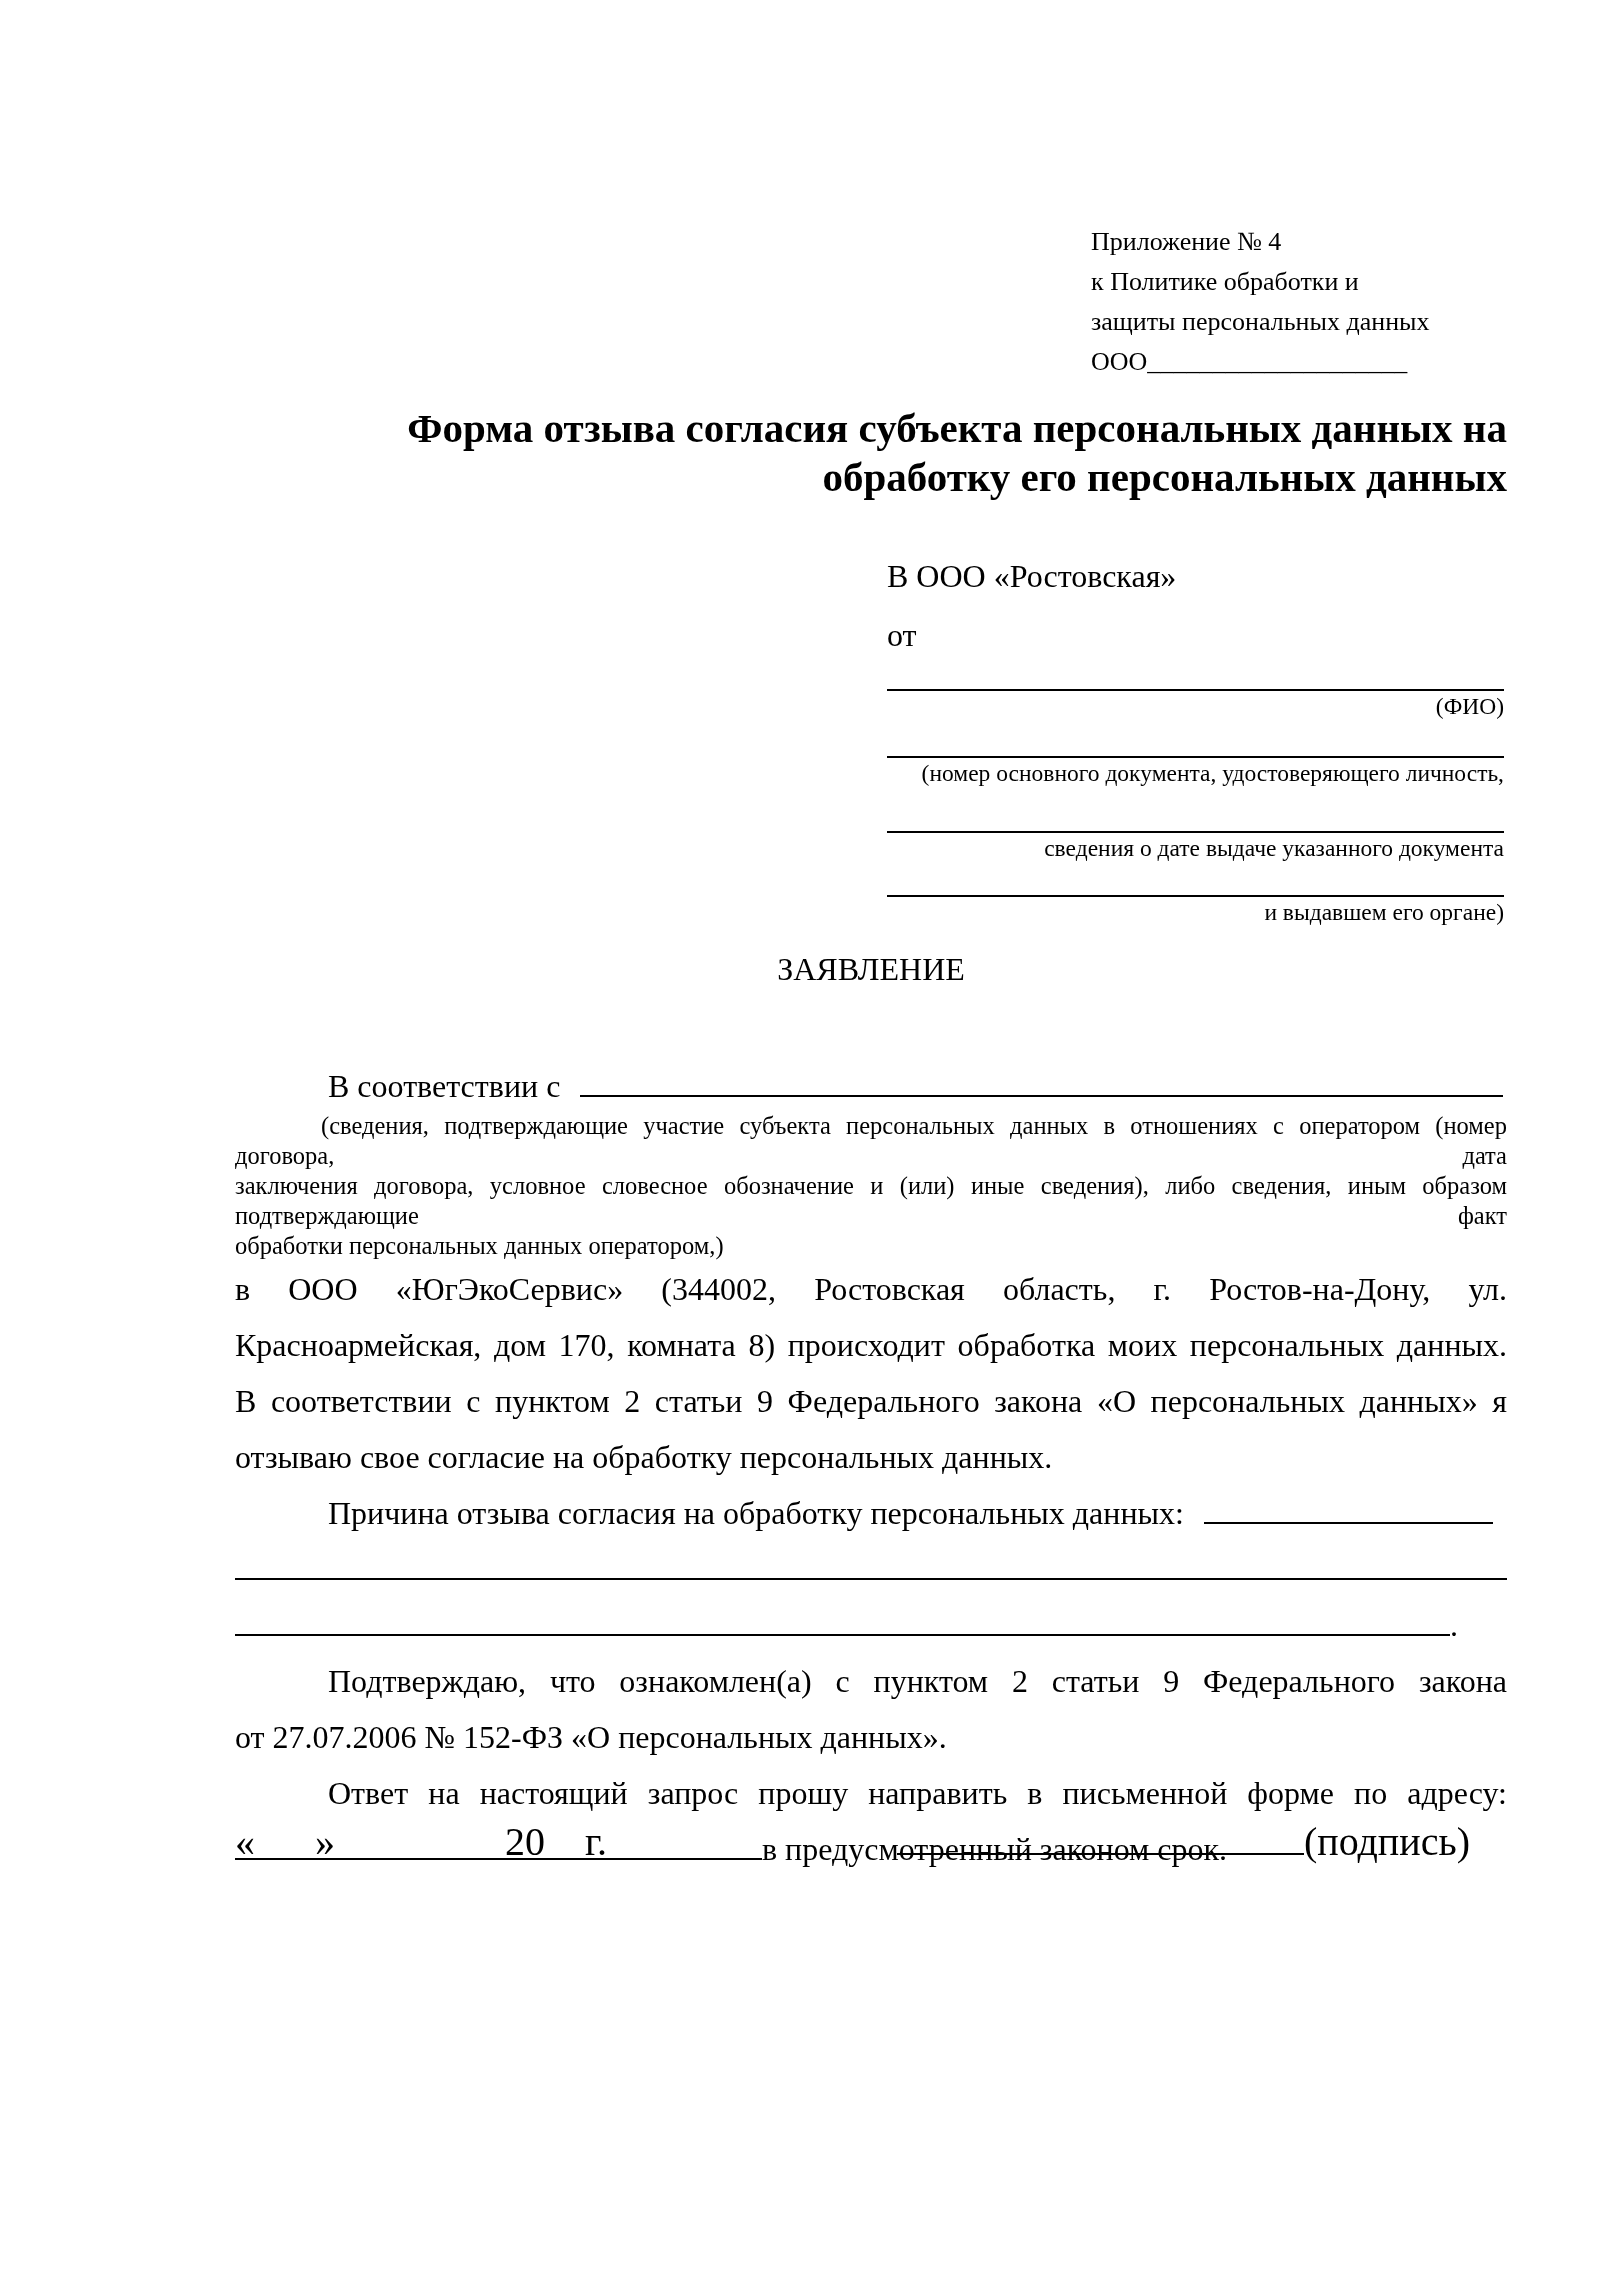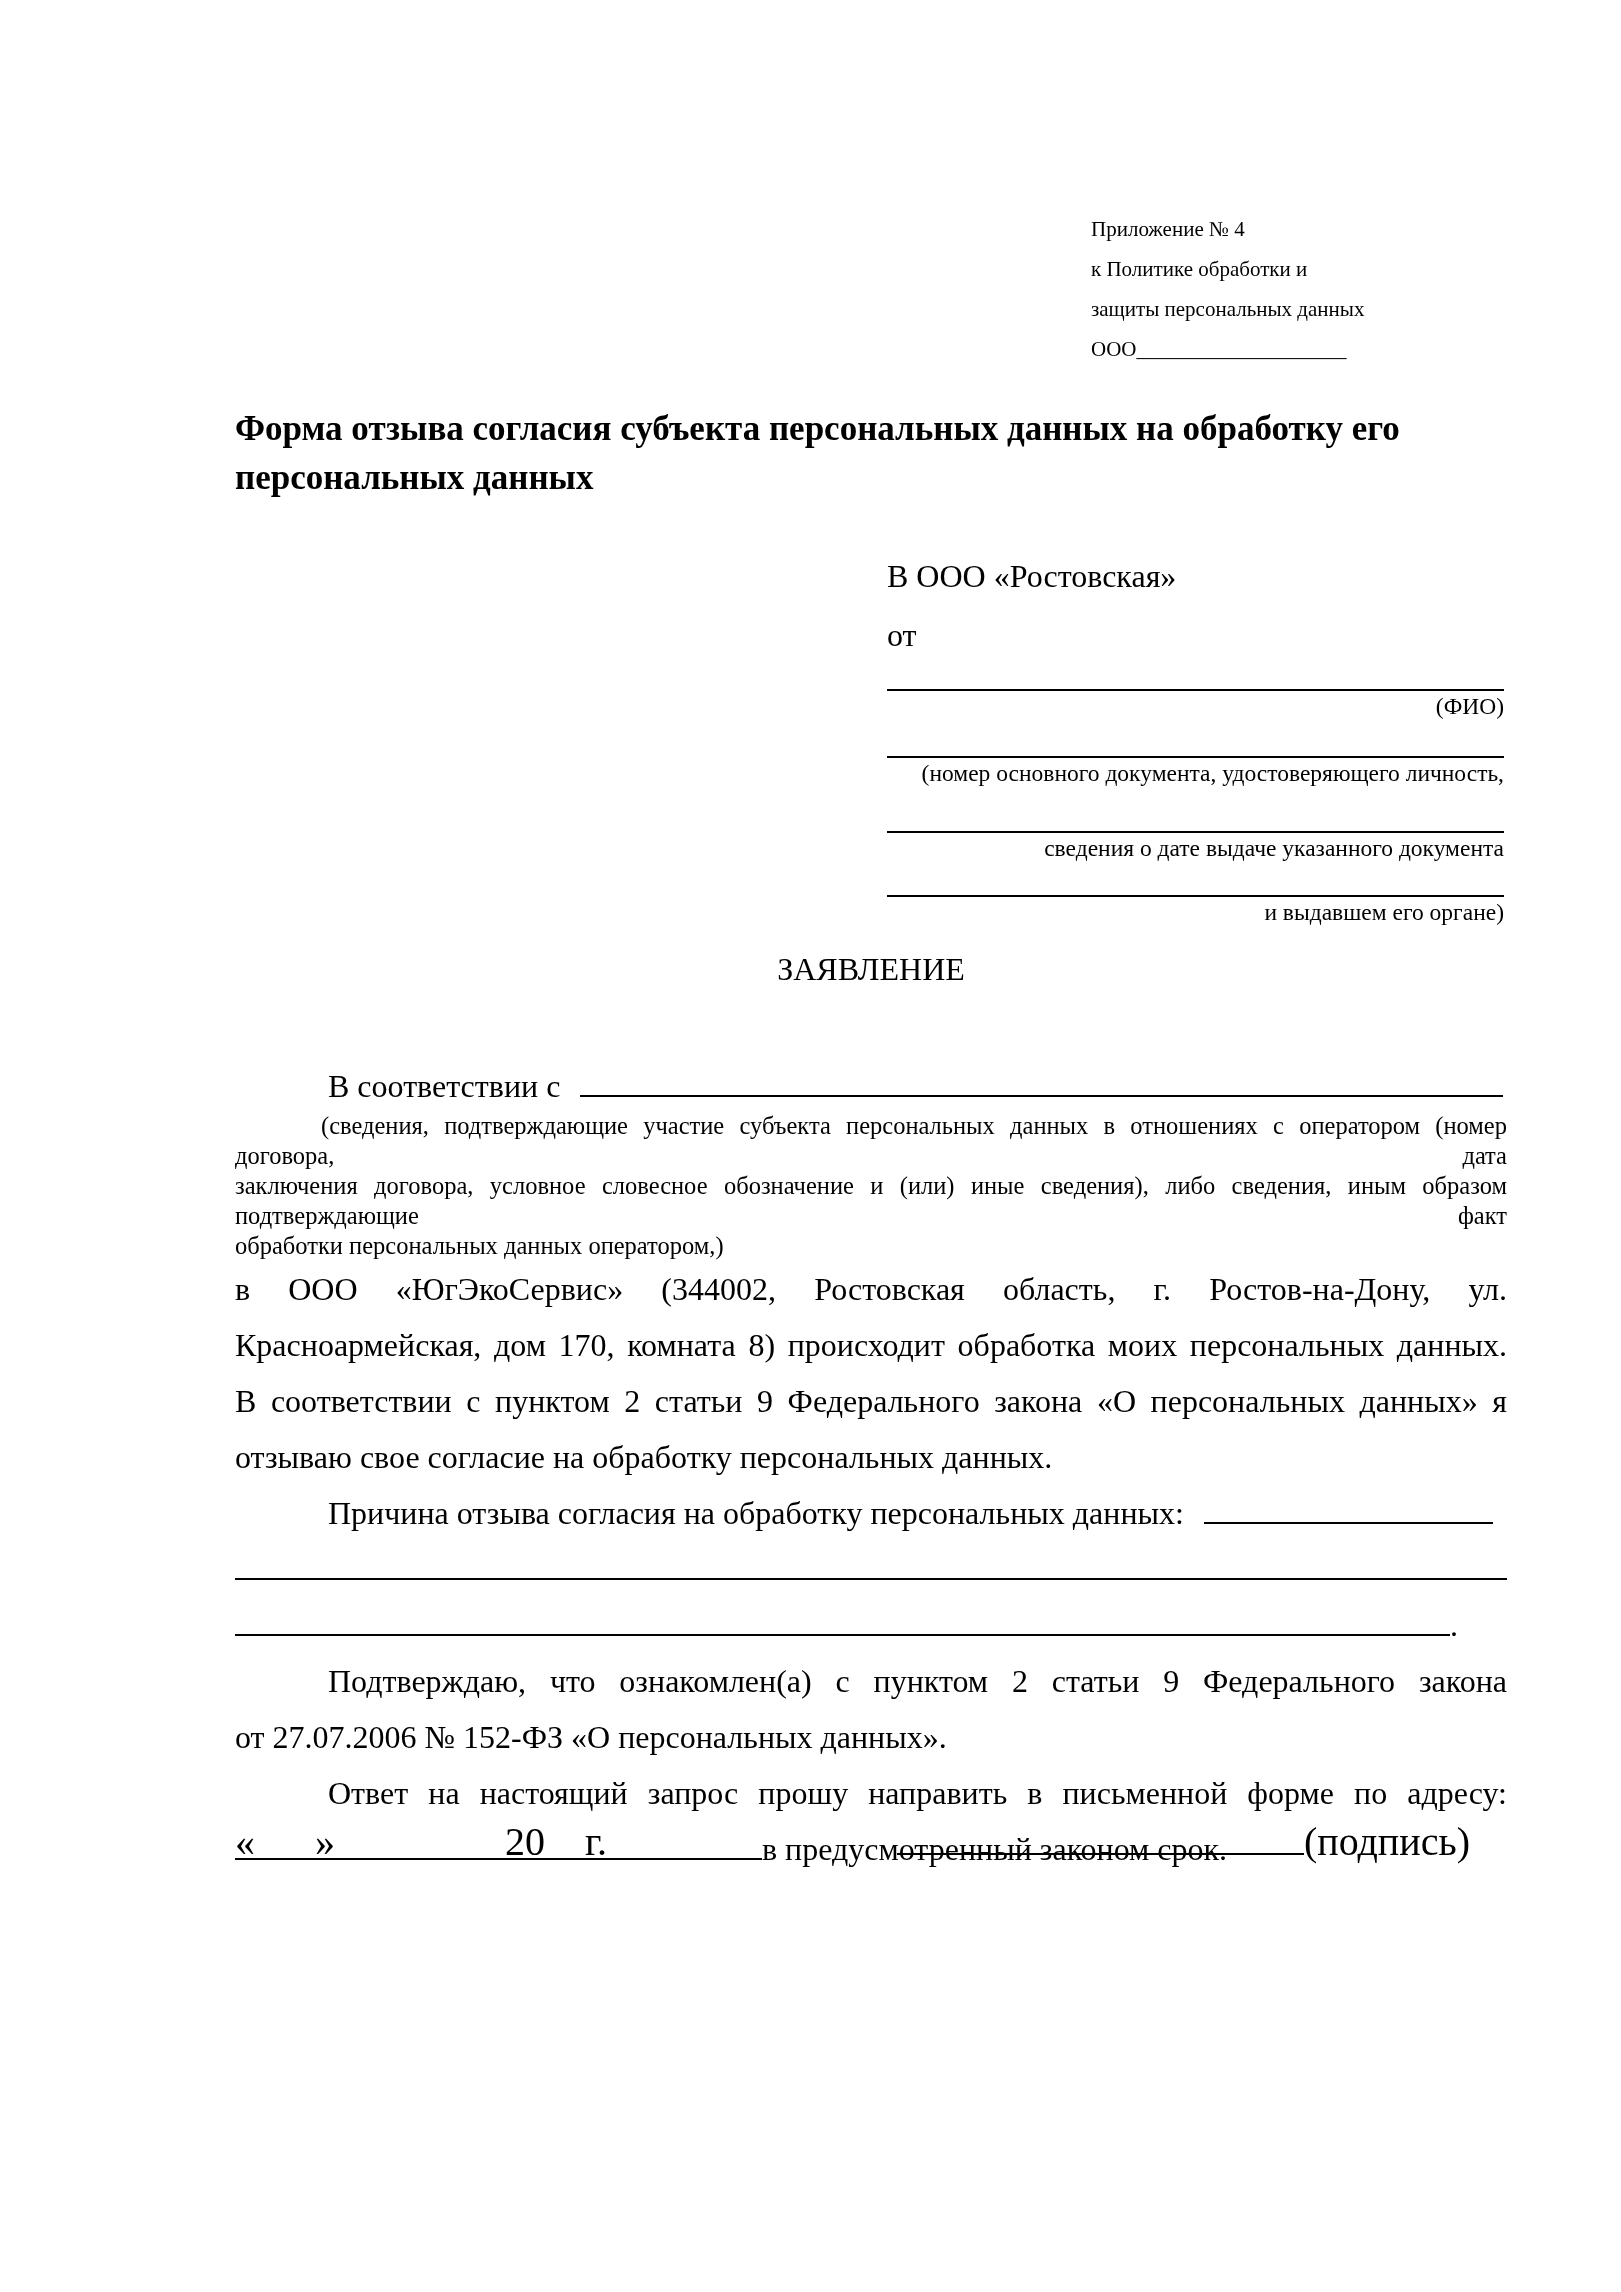--- a/index.html
+++ b/index.html
@@ -6,27 +6,27 @@
   .page{
     position:relative;
     width:1621px;height:2293px;
     background:#ffffff;
     font-family:"Liberation Serif","DejaVu Serif",serif;
     color:#000;
     overflow:hidden;
   }
   
   .header-note{
-    position:absolute;left:1091px;top:209px;
-    font-size:21px;line-height:40px;white-space:nowrap;
+    position:absolute;left:1091px;top:222px;
+    font-size:26px;line-height:40px;white-space:nowrap;
   }
   
   .doc-title{
     position:absolute;left:235px;width:1272px;top:404px;
-    text-align:left;font-weight:700;font-size:35px;line-height:49px;
+    text-align:right;font-weight:700;font-size:41px;line-height:49px;
   }
   
   .addressee{
     position:absolute;left:887px;top:547px;width:617px;
     font-size:32px;
   }
   .addr-line{line-height:59px;}
   .blank{height:0;border-bottom:2.9px solid #000;}
   .blank.b1{margin-top:23.5px;}
   .blank.b2{margin-top:36px;}

